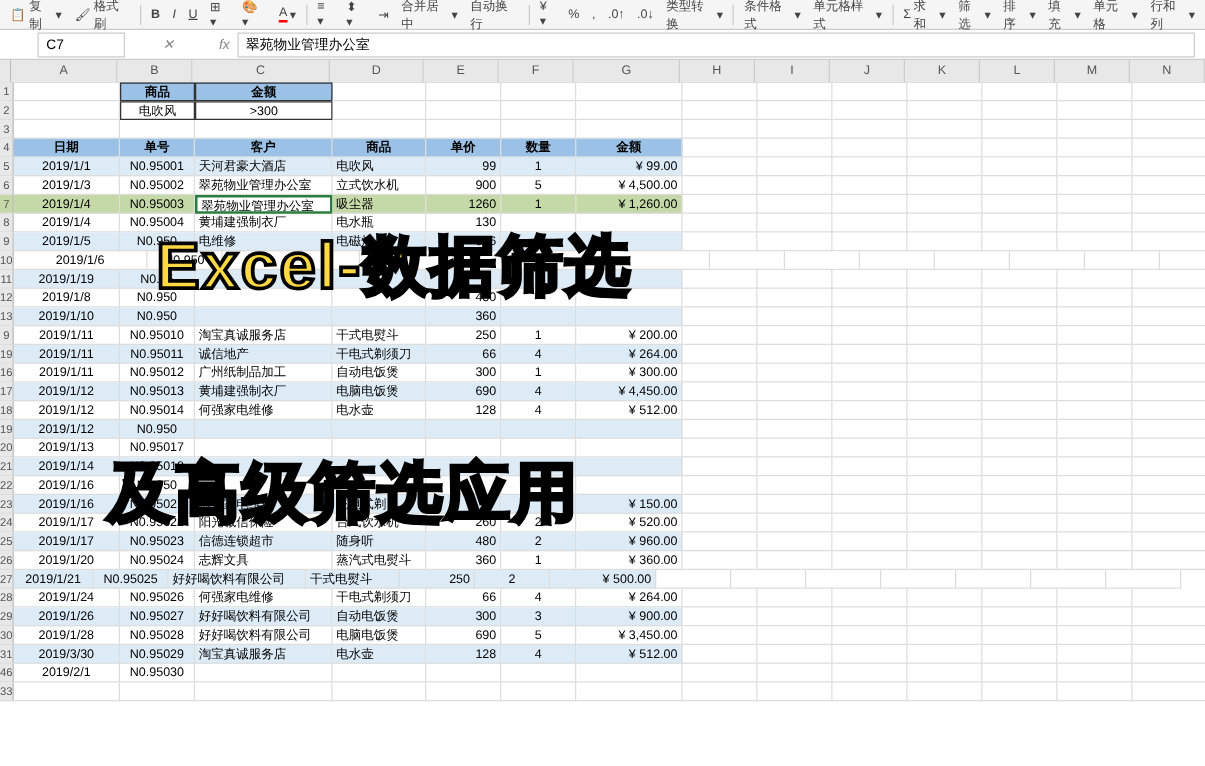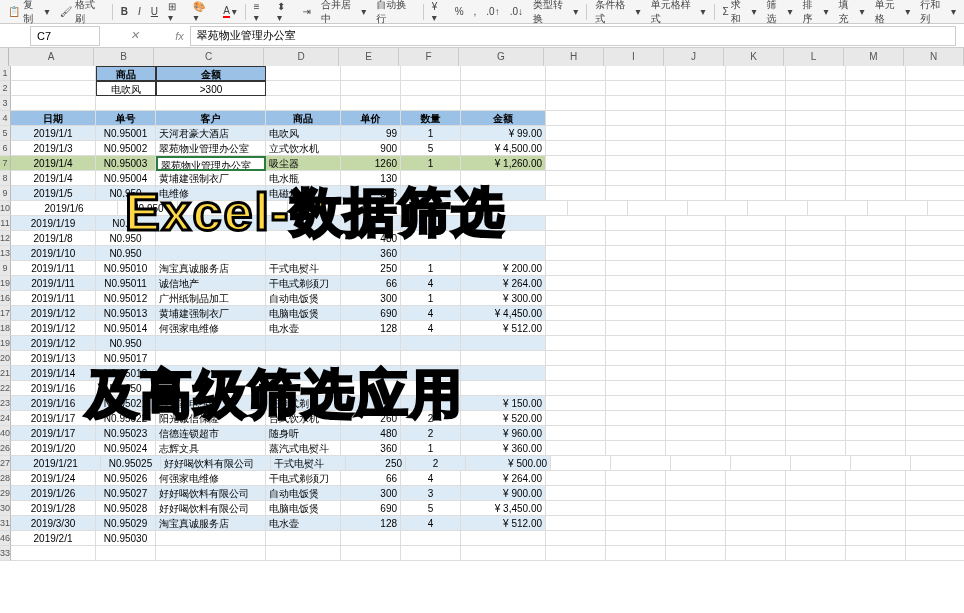--- a/index.html
+++ b/index.html
@@ -137,21 +137,21 @@
         <div class="row-h">19</div>
         <div class="row-h">16</div>
         <div class="row-h">17</div>
         <div class="row-h">18</div>
         <div class="row-h">19</div>
         <div class="row-h">20</div>
         <div class="row-h">21</div>
         <div class="row-h">22</div>
         <div class="row-h">23</div>
         <div class="row-h">24</div>
-        <div class="row-h">40</div>
+        <div class="row-h">25</div>
         <div class="row-h">26</div>
         <div class="row-h">27</div>
         <div class="row-h">28</div>
         <div class="row-h">29</div>
         <div class="row-h">30</div>
         <div class="row-h">31</div>
         <div class="row-h">46</div>
         <div class="row-h">33</div>
       </div>
     <div class="cells" id="cells-container">
@@ -565,21 +565,21 @@
           <div class="cell  num" style="width:85px">¥   360.00</div>
           <div class="cell " style="width:60px"></div>
           <div class="cell " style="width:60px"></div>
           <div class="cell " style="width:60px"></div>
           <div class="cell " style="width:60px"></div>
           <div class="cell " style="width:60px"></div>
           <div class="cell " style="width:60px"></div>
           <div class="cell " style="width:60px"></div>
         </div>
         <div class="row">
-          <div class="cell alt cn" style="width:90px">2019/1/21</div>
+          <div class="cell alt cn" style="width:64px">2019/1/21</div>
           <div class="cell alt cn" style="width:60px">N0.95025</div>
           <div class="cell alt" style="width:110px">好好喝饮料有限公司</div>
           <div class="cell alt" style="width:75px">干式电熨斗</div>
           <div class="cell alt num" style="width:60px">250</div>
           <div class="cell alt cn" style="width:60px">2</div>
           <div class="cell alt num" style="width:85px">¥   500.00</div>
           <div class="cell " style="width:60px"></div>
           <div class="cell " style="width:60px"></div>
           <div class="cell " style="width:60px"></div>
           <div class="cell " style="width:60px"></div>

